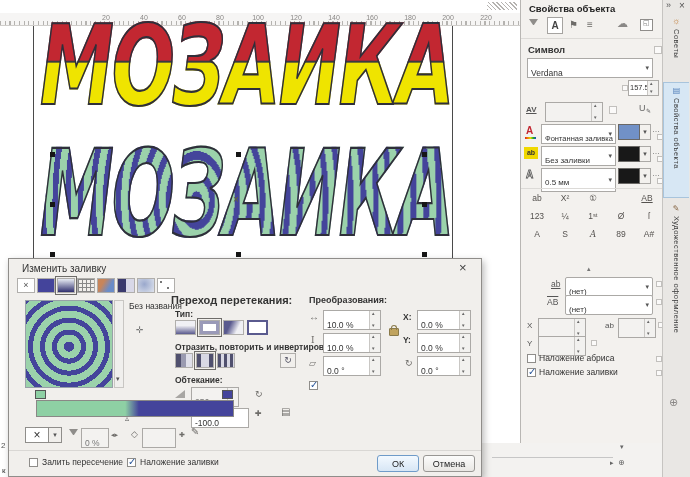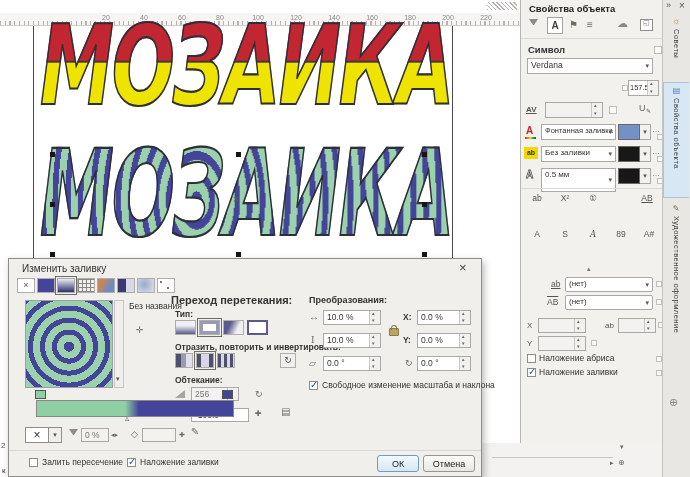--- a/index.html
+++ b/index.html
@@ -2,21 +2,21 @@
 <html><head>
 <meta charset="utf-8">
 <style>
   html,body{margin:0;padding:0}
   #app{position:relative;width:690px;height:477px;background:#fff;overflow:hidden;
        font-family:"Liberation Sans","DejaVu Sans",sans-serif;color:#333;font-size:9px}
   .ab{position:absolute}
   .lbl{position:absolute;font-size:9px;color:#333;white-space:nowrap;line-height:11px}
   .b{font-weight:bold}
   .f{position:absolute;background:#fff;border:1px solid #aba9a6;font-size:8.5px;color:#333;
-     padding:1px 3px;box-sizing:border-box;white-space:nowrap;overflow:hidden;line-height:10px}
+     padding:9px 3px;box-sizing:border-box;white-space:nowrap;overflow:hidden;line-height:10px}
   .f.dis{background:#f3f2f0;color:#777}
   .dd{padding-right:12px}
   .dd::after{content:"▾";position:absolute;right:3px;top:50%;transform:translateY(-50%);font-size:7px;color:#555}
   .spin{position:absolute;top:0;bottom:0;right:0;width:10px;background:#f2f1ef;border-left:1px solid #c9c7c4;color:#666}
   .spin::before{content:"▲";position:absolute;top:0;left:1px;font-size:4.5px;line-height:6px}
   .spin::after{content:"▼";position:absolute;bottom:0;left:1px;font-size:4.5px;line-height:6px}
   .cb{position:absolute;width:9px;height:9px;background:#fff;border:1px solid #8f8d8a;box-sizing:border-box}
   .cb.on::after{content:"✓";position:absolute;left:0;top:-3px;font-size:10px;font-weight:bold;color:#2b579a}
   .msq{position:absolute;width:6px;height:6px;border:1px solid #c2c0bd;background:#fbfaf9}
   .ibtn{position:absolute;width:18px;height:15px;border:1px solid #b0aeab;box-sizing:border-box;background:#fff}
@@ -155,20 +155,27 @@
     <div class="msq" style="left:136px;top:178px;width:4px;height:4px"></div>
 
     <div class="ab" style="left:0;top:188px;width:142px;height:1px;background:#dcdad7"></div>
 
     <div class="otrow ot1" style="top:191px">
         <span class="otb">ab</span>
         <span class="otb">X²</span>
         <span class="otb">①</span>
         <span class="otb">AB</span>
       </div>
+    <div class="otrow ot2" style="top:209px">
+        <span class="otb">123</span>
+        <span class="otb">¼</span>
+        <span class="otb">1ˢᵗ</span>
+        <span class="otb">Ø</span>
+        <span class="otb">ſ</span>
+      </div>
     <div class="otrow ot3" style="top:227px">
         <span class="otb">A</span>
         <span class="otb">S</span>
         <span class="otb">A</span>
         <span class="otb">89</span>
         <span class="otb">A#</span>
       </div>
 
     <div class="ab" style="left:66px;top:265px;font-size:7px;color:#777">▴</div>
 
@@ -294,21 +301,20 @@
     <div class="f" style="left:314px;top:97px;width:58px;height:15px">
       <span>0.0 °</span>
       <i class="spin"></i>
     </div>
     <div class="ic" style="left:396px;top:99px">↻</div>
     <div class="f" style="left:408px;top:97px;width:54px;height:15px">
       <span>0.0 °</span>
       <i class="spin"></i>
     </div>
     <div class="cb on" style="left:300px;top:122px"></div>
-    <div class="lbl" style="left:313px;top:121px;font-size:8.5px">Свободное изменение масштаба и наклона</div>
 
     <div class="ab" style="left:26px;top:131px;width:11px;height:9px;background:#8ed0a4;border:1px solid #555;box-sizing:border-box"></div>
     <div class="ab" style="left:213px;top:131px;width:11px;height:9px;background:#44449b;border:1px solid #555;box-sizing:border-box"></div>
     <div class="ab" style="left:27px;top:141px;width:198px;height:17px;border:1px solid #8a8886;box-sizing:border-box;background:linear-gradient(90deg,#8ed0a4 0 45%,#44449b 52% 100%)"></div>
     <div class="ab" style="left:116px;top:155px;font-size:8px;color:#555">▵</div>
 
     <div class="ab" style="left:16px;top:168px;width:24px;height:16px;background:#fff;border:1px solid #8f8d8a;box-sizing:border-box;text-align:center;font-size:12px;line-height:14px;color:#333">×</div>
     <div class="ab" style="left:40px;top:168px;width:13px;height:16px;border:1px solid #8f8d8a;border-left:none;box-sizing:border-box;text-align:center;font-size:7px;line-height:14px;color:#555">▾</div>
     <div class="glass" style="left:60px;top:170px"></div>
     <div class="f dis" style="left:72px;top:169px;width:28px;height:14px">

